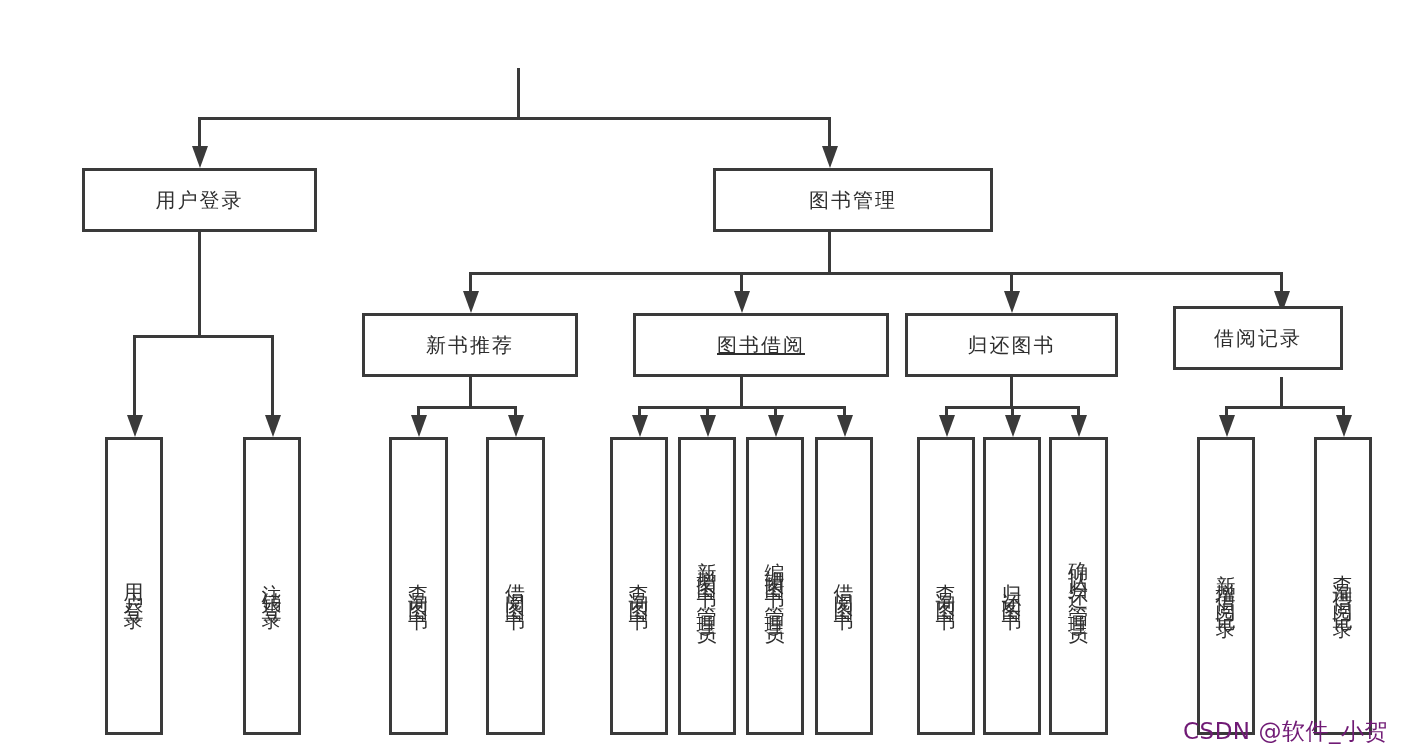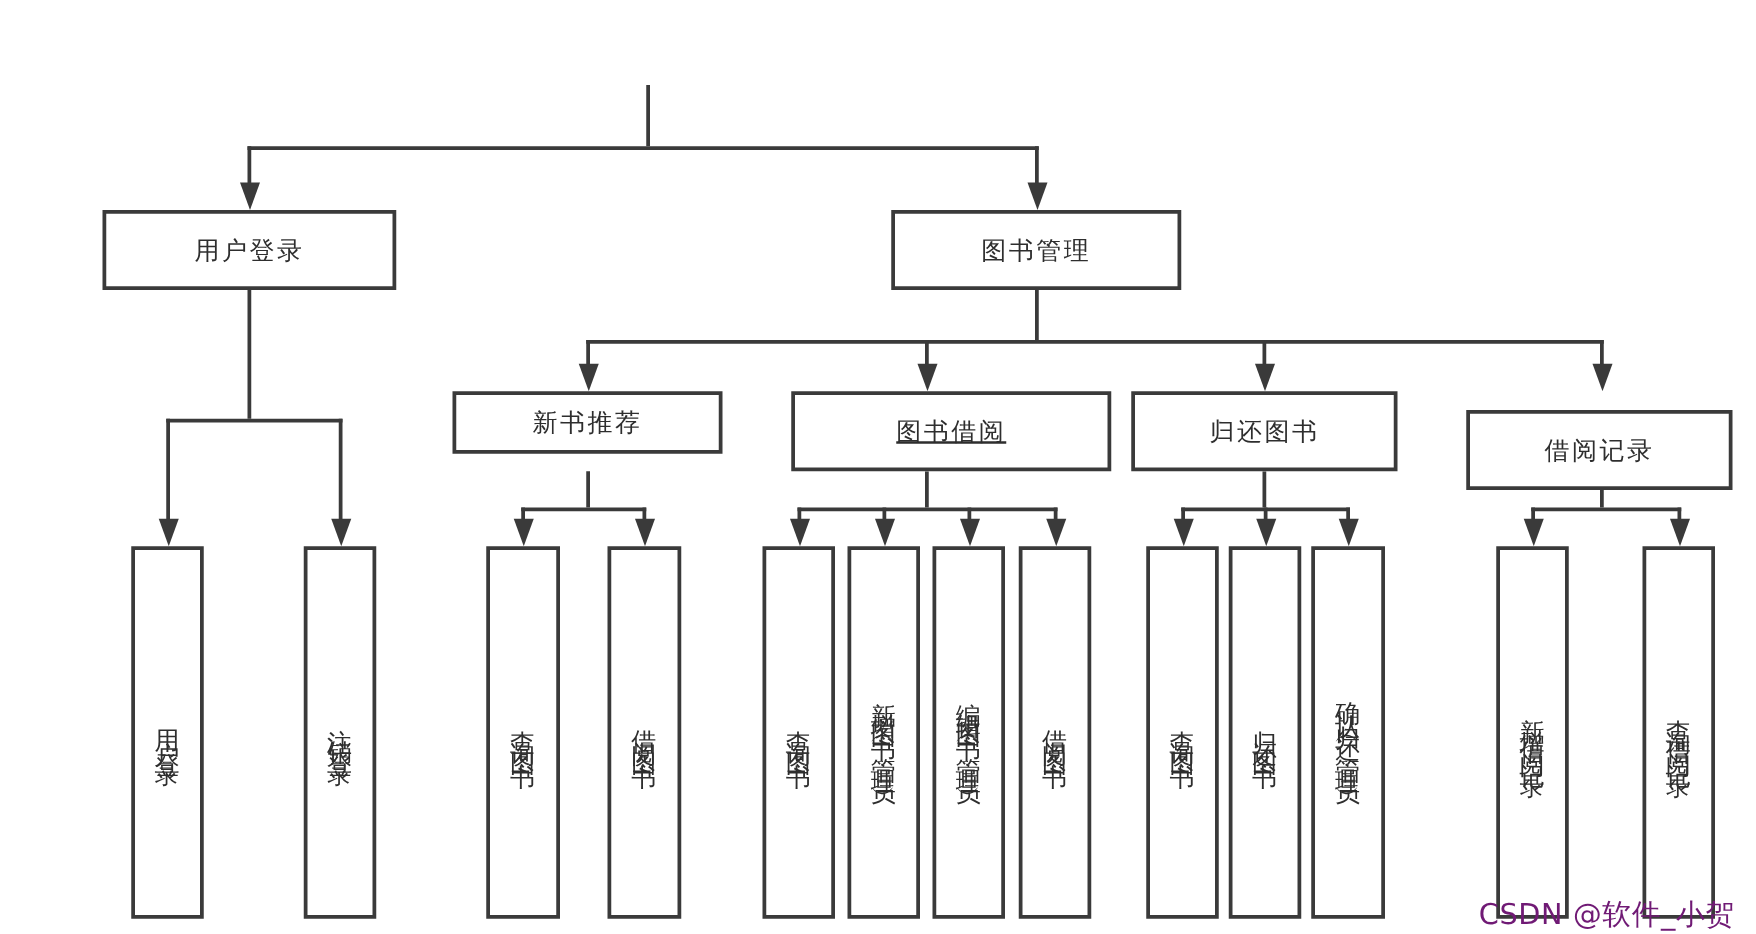--- a/index.html
+++ b/index.html
@@ -35,29 +35,29 @@
   }
 </style>
 </head>
 <body>
 
 <div class="canvas">
 
 
   <div class="box" style="left:82px; top:168px; width:235px; height:64px;">用户登录</div>
 
-  <div class="box" style="left:713px; top:168px; width:232px; height:64px;">图书管理</div>
+  <div class="box" style="left:713px; top:168px; width:280px; height:64px;">图书管理</div>
 
-  <div class="box" style="left:362px; top:313px; width:216px; height:50px;">新书推荐</div>
+  <div class="box" style="left:362px; top:313px; width:216px; height:64px;">新书推荐</div>
 
   <div class="box" style="left:633px; top:313px; width:256px; height:64px;text-decoration:underline;">图书借阅</div>
 
   <div class="box" style="left:905px; top:313px; width:213px; height:64px;">归还图书</div>
 
-  <div class="box" style="left:1173px; top:328px; width:213px; height:64px;font-family:Liberation Serif, serif;">借阅记录</div>
+  <div class="box" style="left:1173px; top:306px; width:170px; height:64px;font-family:Liberation Serif, serif;">借阅记录</div>
 
   <div class="vbox" style="left:105px; top:437px; width:58px; height:298px;">用户登录</div>
   <div class="vbox" style="left:243px; top:437px; width:58px; height:298px;">注销登录</div>
 
   <div class="vbox" style="left:389px; top:437px; width:59px; height:298px;">查询图书</div>
   <div class="vbox" style="left:486px; top:437px; width:59px; height:298px;">借阅图书</div>
 
   <div class="vbox" style="left:610px; top:437px; width:58px; height:298px;">查询图书</div>
   <div class="vbox" style="left:678px; top:437px; width:58px; height:298px;">新增图书（管理员）</div>
   <div class="vbox" style="left:746px; top:437px; width:58px; height:298px;">编辑图书（管理员）</div>

